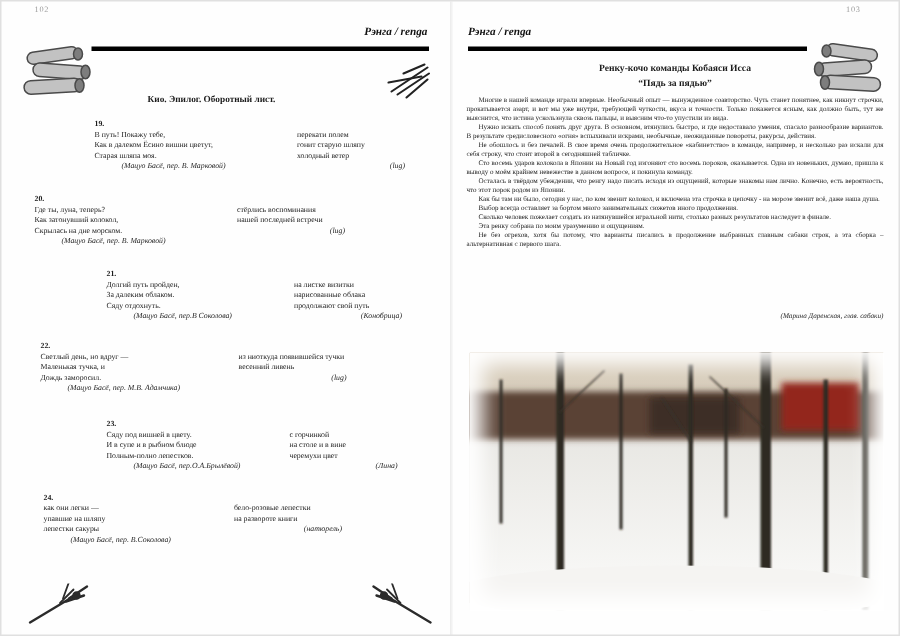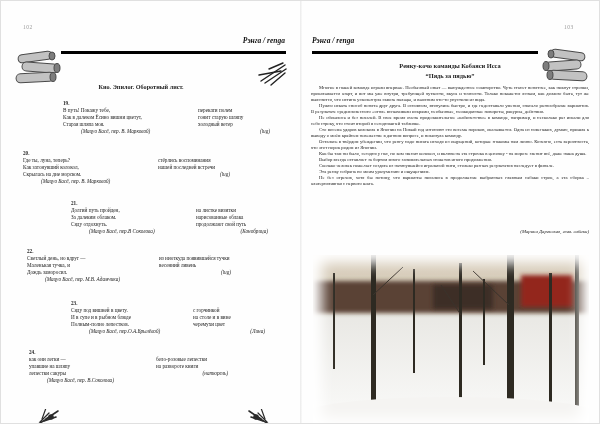--- a/index.html
+++ b/index.html
@@ -1,20 +1,20 @@
 <!DOCTYPE html>
 <html><head>
 <meta charset="utf-8">
 <style>
   html,body{margin:0;padding:0;background:#ffffff;}
   .spread{position:relative;width:600px;height:424px;background:#fefefe;overflow:hidden;
           font-family:"Liberation Serif", serif;color:#1c1c1c;border:1px solid #e0e0e0;box-sizing:border-box;}
   .gutter{position:absolute;left:299px;top:0;width:2px;height:424px;
           background:linear-gradient(90deg,rgba(0,0,0,0.08),rgba(0,0,0,0.02));}
-  .page{position:absolute;top:0;width:300px;height:330px;margin-top:20px;}
+  .page{position:absolute;top:0;width:300px;height:330px;}
   .page-left{left:0;}
   .page-right{left:300px;}
 
   .pagenum{position:absolute;font-size:5.5px;color:#9a9a9a;letter-spacing:0.5px;}
   .header-title{position:absolute;font-style:italic;font-weight:bold;font-size:7.5px;color:#111;}
   .rule{position:absolute;height:2.5px;background:#000;}
 
   .section-title{position:absolute;font-weight:bold;font-size:6.2px;text-align:center;white-space:nowrap;}
 
   .item{position:absolute;left:0;width:300px;font-size:5.2px;line-height:7px;}

